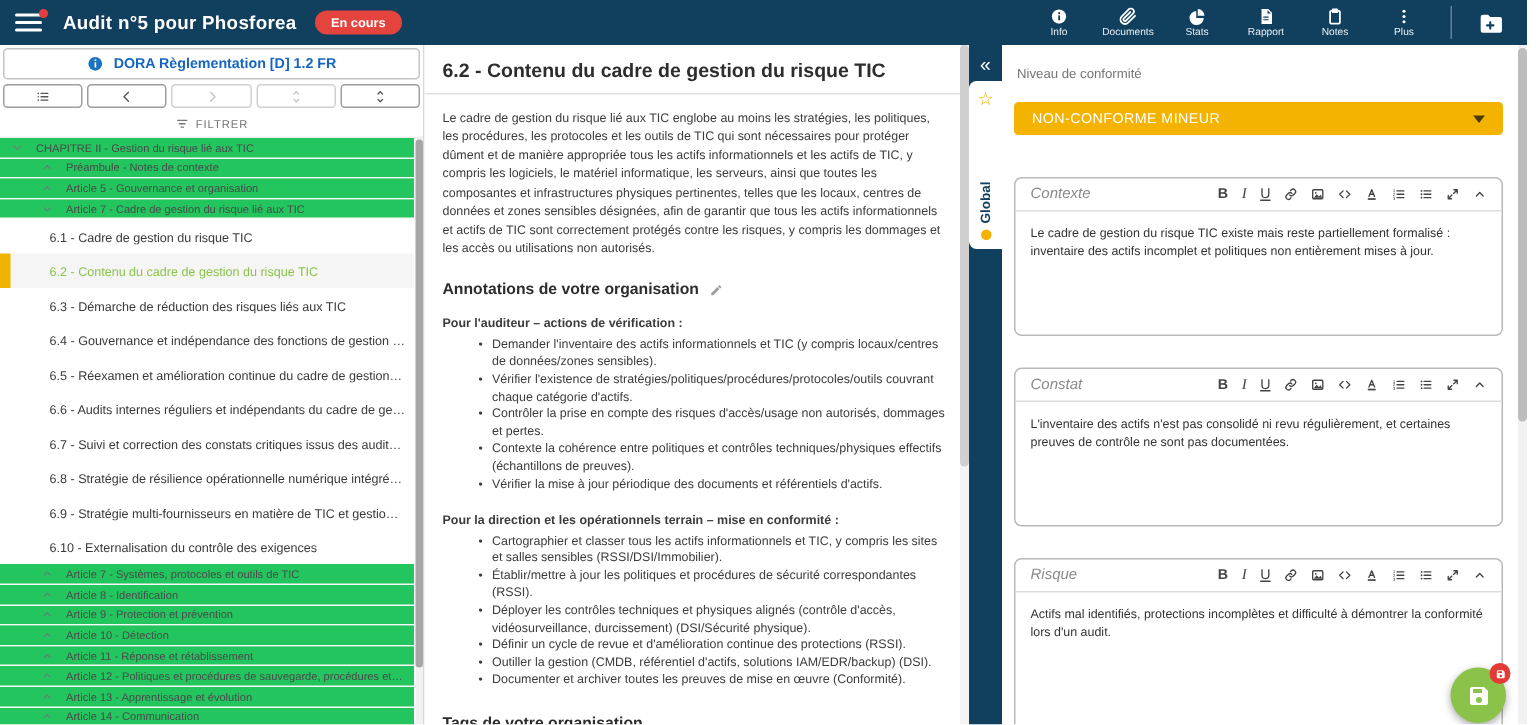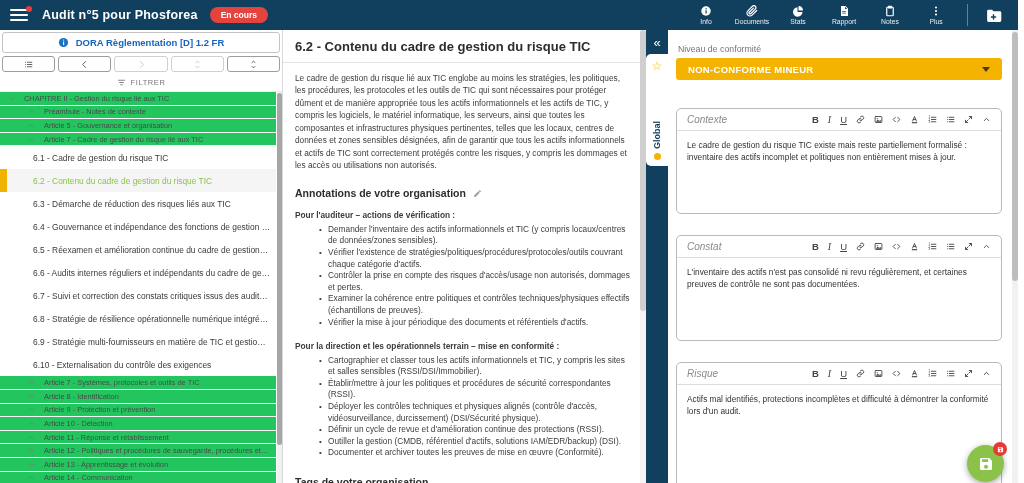--- a/index.html
+++ b/index.html
@@ -65,23 +65,23 @@
   
   .strip { flex:0 0 22px; width:22px; background:#113F5E; position:relative; }
   .collapse-btn { height:24px; display:flex; align-items:center; justify-content:center; color:#fff; font-size:13px; cursor:pointer; }
   .global-tab { position:absolute; top:24px; left:0; width:22px; height:112px; background:#fff; border-radius:5px 0 0 5px; display:flex; flex-direction:column; align-items:center; padding:6px 0; cursor:pointer; }
   .global-tab .star { color:#F5B301; font-size:12px; line-height:1; }
   .global-tab .vlabel { flex:1; writing-mode:vertical-rl; transform:rotate(180deg); font-size:9px; font-weight:bold; color:#113F5E; display:flex; align-items:center; margin:4px 0; }
   .global-tab .gdot { width:7px; height:7px; border-radius:50%; background:#F5B301; }
 
   
   .panel { flex:1; position:relative; background:#fff; padding:0 16px 0 8px; overflow:hidden; }
-  .conf-label { margin:14px 0 4px 2px; font-size:8.8px; color:#757575; }
+  .conf-label { margin:14px 0 14px 2px; font-size:8.8px; color:#757575; }
   .conf-select { height:22px; background:#F5B301; border-radius:3px; display:flex; align-items:center; padding:0 12px; cursor:pointer; }
-  .conf-select .conf-val { color:#fff; font-weight:bold; font-size:9.5px; letter-spacing:.3px; flex:1; }
+  .conf-select .conf-val { color:#fff; font-weight:normal; font-size:9.5px; letter-spacing:.3px; flex:1; }
   .conf-caret { width:0; height:0; border-left:4.5px solid transparent; border-right:4.5px solid transparent; border-top:5px solid #4a3b00; }
   .ed-card { border:1px solid #b9b9b9; border-radius:5px; margin-top:21px; background:#fff; overflow:hidden; }
   .ed-card.first { margin-top:28px; }
   .ed-head { display:flex; align-items:center; padding:5px 10px; border-bottom:1px solid #ddd; }
   .ed-title { font-style:italic; color:#8a8a8a; font-size:10px; flex:1; }
   .rt-toolbar { display:flex; align-items:center; gap:9px; color:#444; }
   .rt-btn { font-size:9px; display:flex; align-items:center; cursor:pointer; }
   .rt-btn b { font-size:9.5px; }
   .rt-btn i { font-family:"Liberation Serif", serif; font-size:10px; }
   .rt-btn u { font-size:9.5px; }
@@ -384,21 +384,21 @@
             <svg class="ic" viewBox="0 0 24 24" fill="currentColor">
                 <path d="M3 17.25V21h3.75L17.8 9.94l-3.75-3.75L3 17.25zM20.7 7.04a1 1 0 0 0 0-1.41l-2.34-2.34a1 1 0 0 0-1.41 0l-1.83 1.83 3.75 3.75 1.83-1.83z"></path>
               </svg>
           </span>
         </div>
         <div class="sub-h">Pour l'auditeur – actions de vérification :</div>
         <ul class="blist">
             <li>Demander l'inventaire des actifs informationnels et TIC (y compris locaux/centres de données/zones sensibles).</li>
             <li>Vérifier l'existence de stratégies/politiques/procédures/protocoles/outils couvrant chaque catégorie d'actifs.</li>
             <li>Contrôler la prise en compte des risques d'accès/usage non autorisés, dommages et pertes.</li>
-            <li>Examiner la cohérence entre politiques et contrôles techniques/physiques effectifs (échantillons de preuves).</li>
+            <li>Contexte la cohérence entre politiques et contrôles techniques/physiques effectifs (échantillons de preuves).</li>
             <li>Vérifier la mise à jour périodique des documents et référentiels d'actifs.</li>
           </ul>
         <div class="sub-h" style="margin-top:12px">Pour la direction et les opérationnels terrain – mise en conformité :</div>
         <ul class="blist">
             <li>Cartographier et classer tous les actifs informationnels et TIC, y compris les sites et salles sensibles (RSSI/DSI/Immobilier).</li>
             <li>Établir/mettre à jour les politiques et procédures de sécurité correspondantes (RSSI).</li>
             <li>Déployer les contrôles techniques et physiques alignés (contrôle d'accès, vidéosurveillance, durcissement) (DSI/Sécurité physique).</li>
             <li>Définir un cycle de revue et d'amélioration continue des protections (RSSI).</li>
             <li>Outiller la gestion (CMDB, référentiel d'actifs, solutions IAM/EDR/backup) (DSI).</li>
             <li>Documenter et archiver toutes les preuves de mise en œuvre (Conformité).</li>

